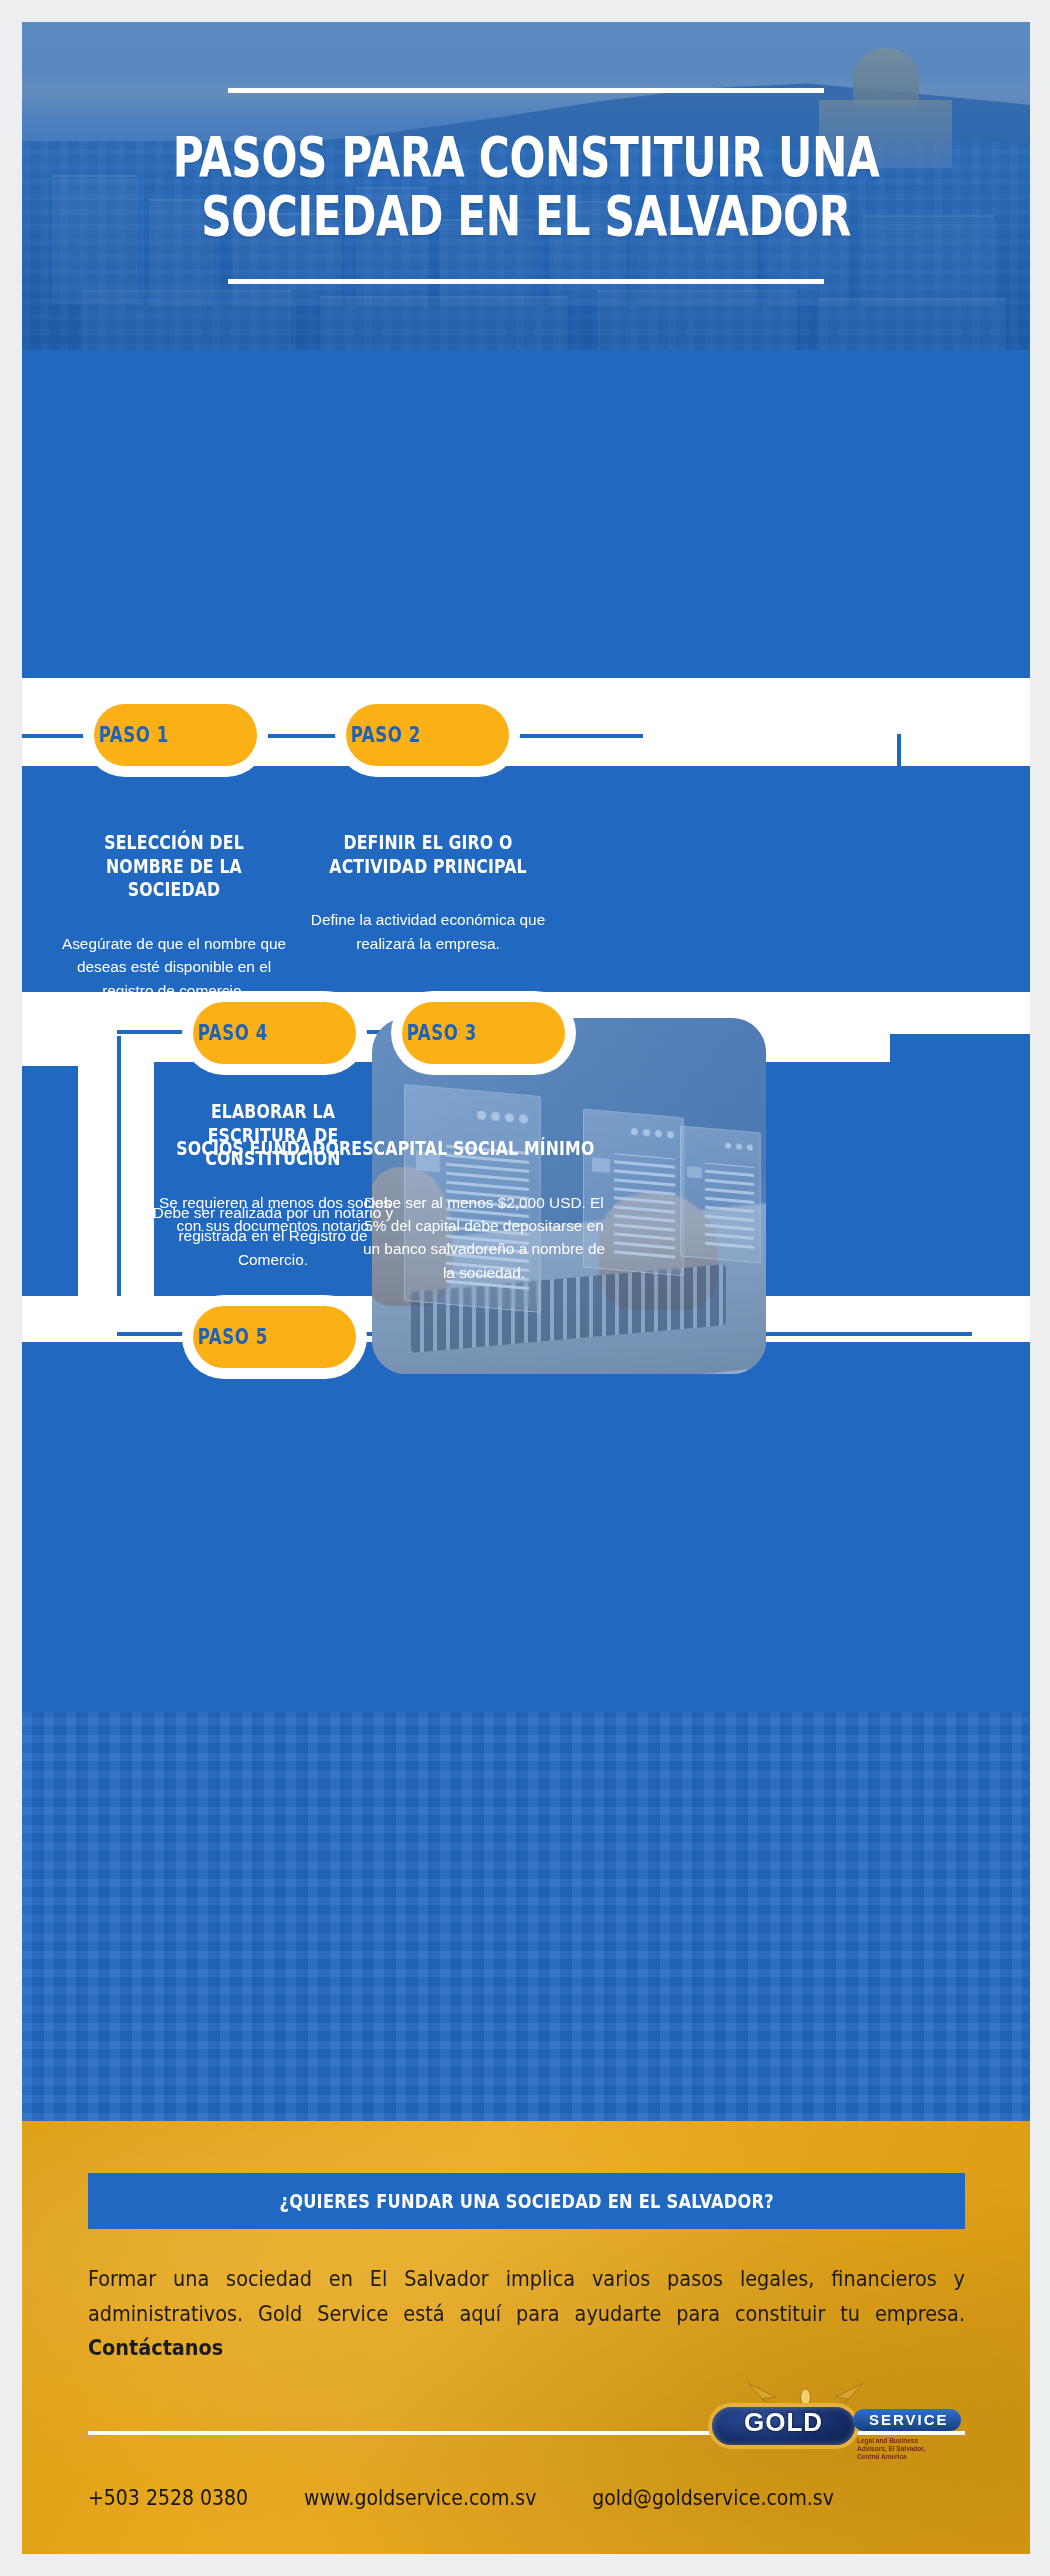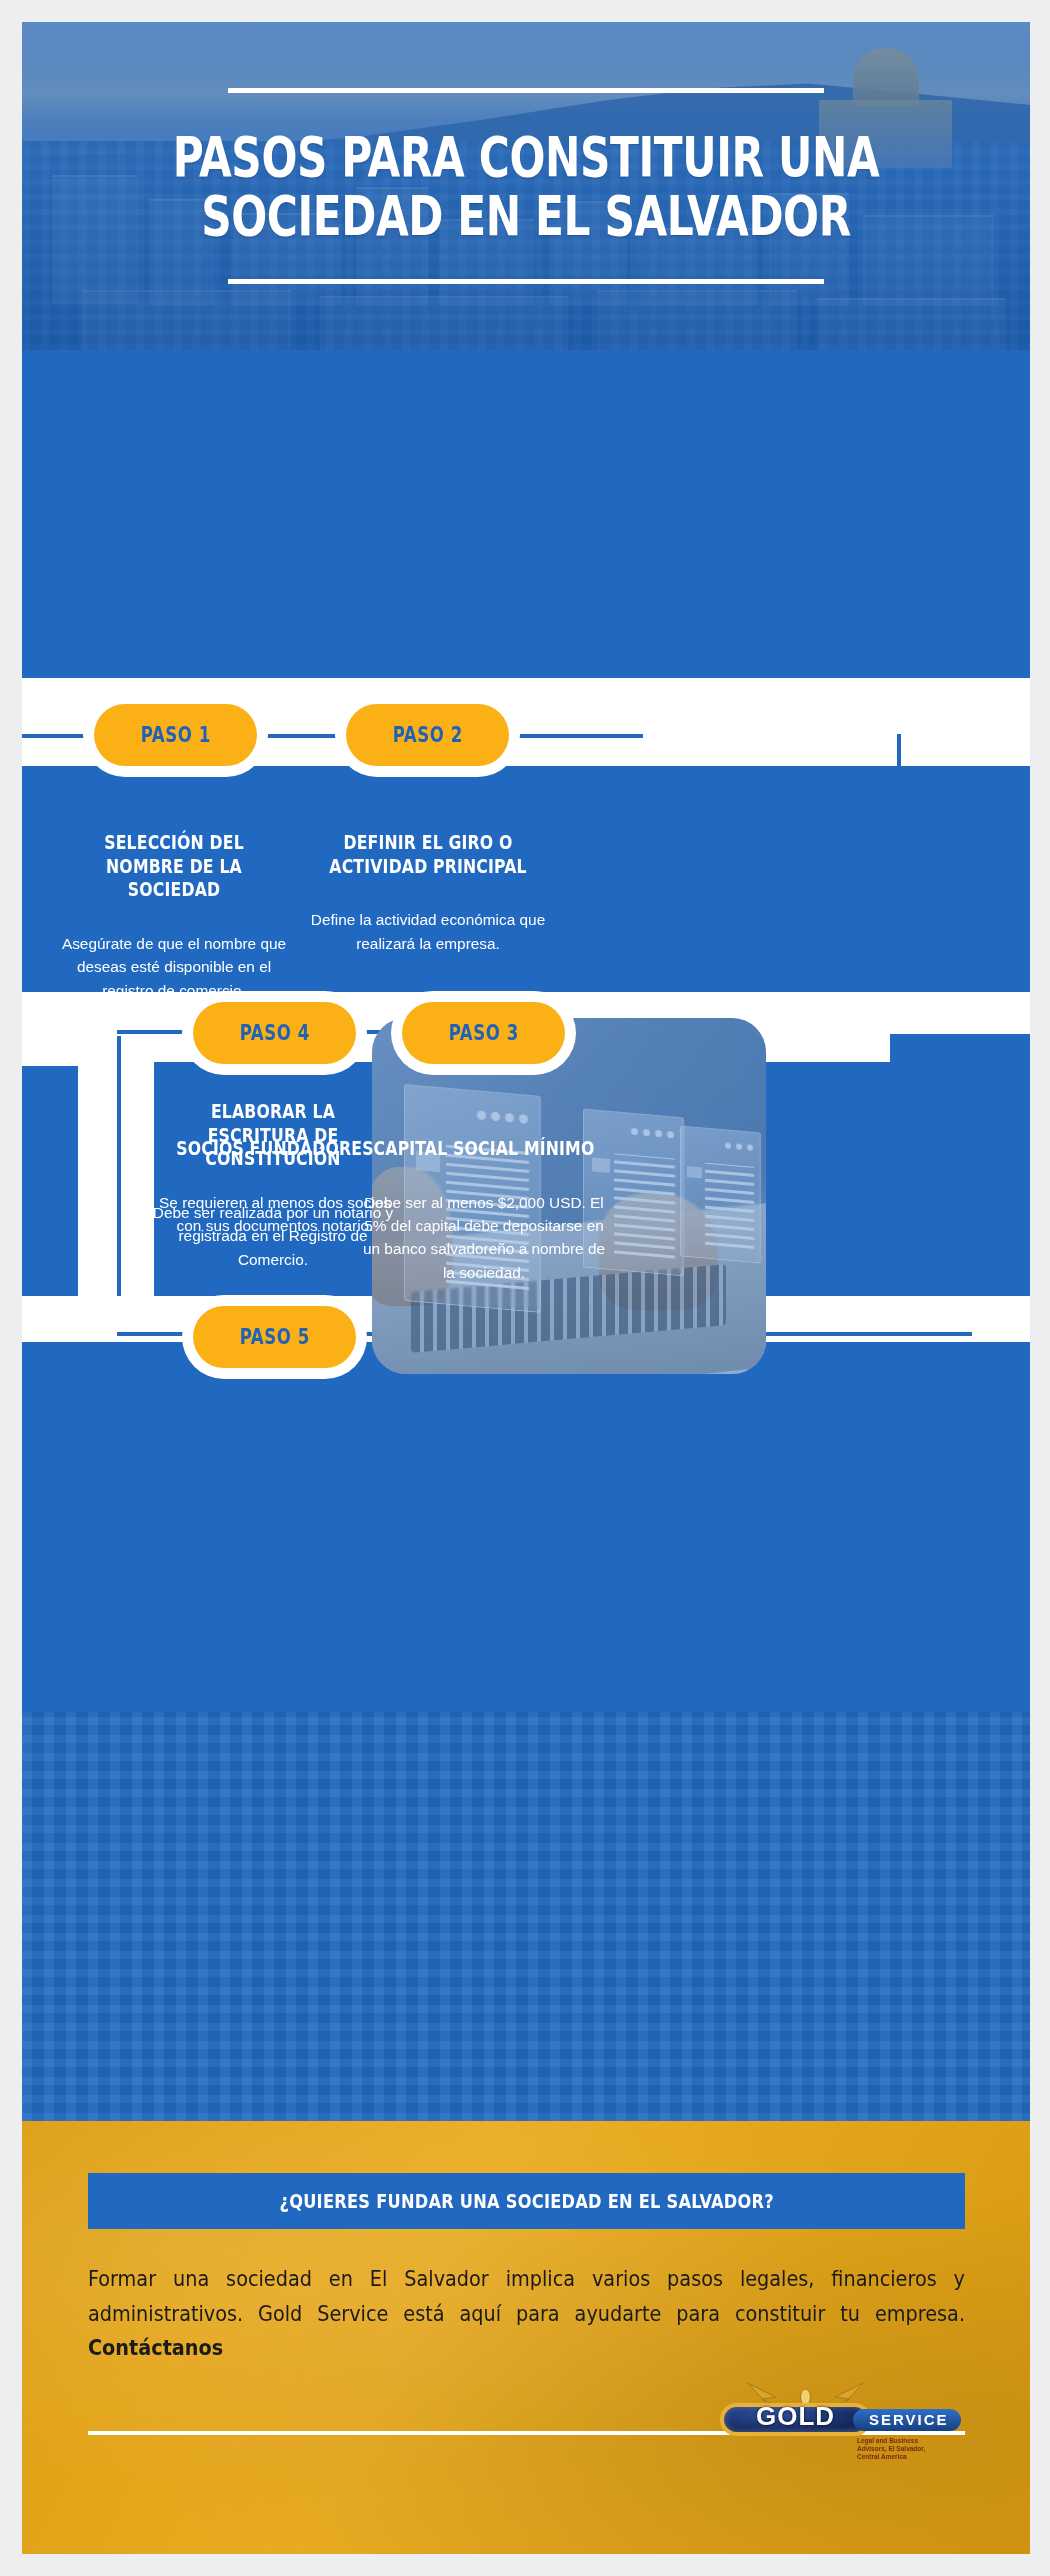--- a/index.html
+++ b/index.html
@@ -111,21 +111,21 @@
     height: 4px;
   }
   .thinline.v { width: 4px; height: auto; }
 
   .badge {
     position: absolute;
     width: 163px; height: 62px;
     border-radius: 34px;
     background: #fbb016;
     box-shadow: 0 0 0 11px #ffffff;
-    display: flex; align-items: center; justify-content: center;
+    display: flex; align-items: center; justify-content: flex-start;
     z-index: 6;
   }
   .badge span {
     color: #1f62b8;
     font-family: "DejaVu Sans Condensed", "Liberation Sans Narrow", "Liberation Sans", sans-serif;
     font-weight: 700;
     font-size: 21px;
     letter-spacing: 0.6px;
     transform: scaleX(.88);
     text-transform: uppercase;
@@ -244,26 +244,26 @@
   .logo {
     position: absolute;
     left: 686px; top: 2363px;
     width: 214px; height: 91px;
     z-index: 9;
   }
   .logo .wings {
     position:absolute; left:38px; top:-4px; width:119px; height:34px;
   }
   .logo-pill {
-    position: absolute; left: 12px; top: 18px;
-    width: 151px; height: 33px;
+    position: absolute; left: 0; top: 18px;
+    width: 151px; height: 46px;
     border-radius: 23px;
     background: radial-gradient(ellipse at 35% 30%, #2c4f9e, #12275c 70%);
     border: 4px solid #e8b23a;
-    display:flex; align-items:flex-end; justify-content:center;
+    display:flex; align-items:flex-start; justify-content:center;
     box-shadow: inset 0 0 6px rgba(255,255,255,.3);
   }
   .logo-pill span {
     color:#ffffff; font-weight:700; font-size:26px;
     font-family:"Liberation Sans", sans-serif; letter-spacing:1px;
     text-shadow: 0 0 3px rgba(0,0,0,.8);
   }
   .logo-serv {
     position:absolute; left:145px; top:24px;
     padding: 2px 12px 3px 16px;
@@ -440,20 +440,25 @@
     <div class="footer-tex"></div>
 
     <div class="cta-bar">
       <span>¿QUIERES FUNDAR UNA SOCIEDAD EN EL SALVADOR?</span>
     </div>
 
     <p class="cta-para"><span>Formar una sociedad en El Salvador implica varios pasos legales, financieros y administrativos. Gold Service está aquí para ayudarte para constituir tu empresa. </span><b>Contáctanos</b></p>
 
     <div class="foot-rule"></div>
 
+    <div class="contacts">
+      <span>+503 2528 0380</span>
+      <span>www.goldservice.com.sv</span>
+      <span>gold@goldservice.com.sv</span>
+    </div>
   </div>
 
   <div class="logo">
     <svg class="wings" viewBox="0 0 120 34">
       <path d="M2 2 L30 16 L16 18 L40 30 L56 24 L60 14 L64 24 L80 30 L104 18 L90 16 L118 2 L96 26 L82 34 L60 30 L38 34 L24 26 Z" fill="#d8a52c" stroke="#a8791a" stroke-width="1"></path>
       <ellipse cx="60" cy="16" rx="5" ry="8" fill="#f0d070" stroke="#a8791a" stroke-width="1"></ellipse>
     </svg>
     <div class="logo-pill">
       <span>GOLD</span>
     </div>

